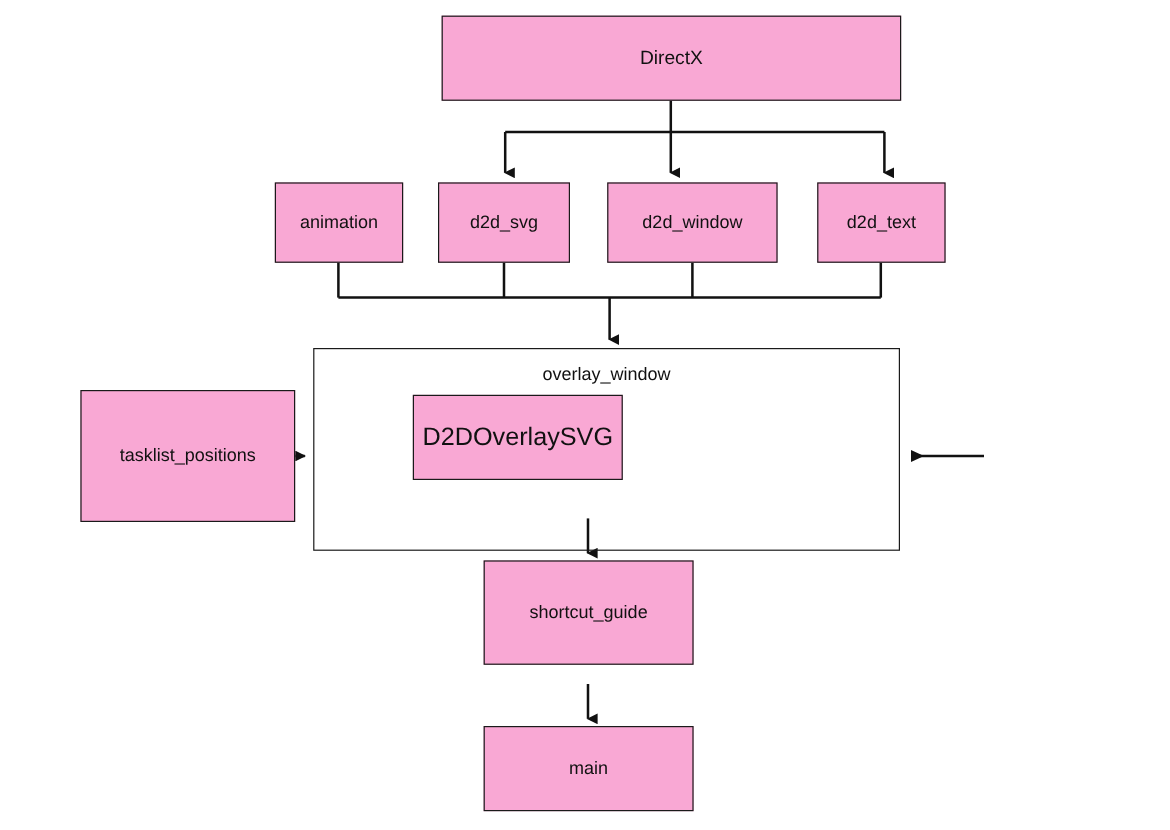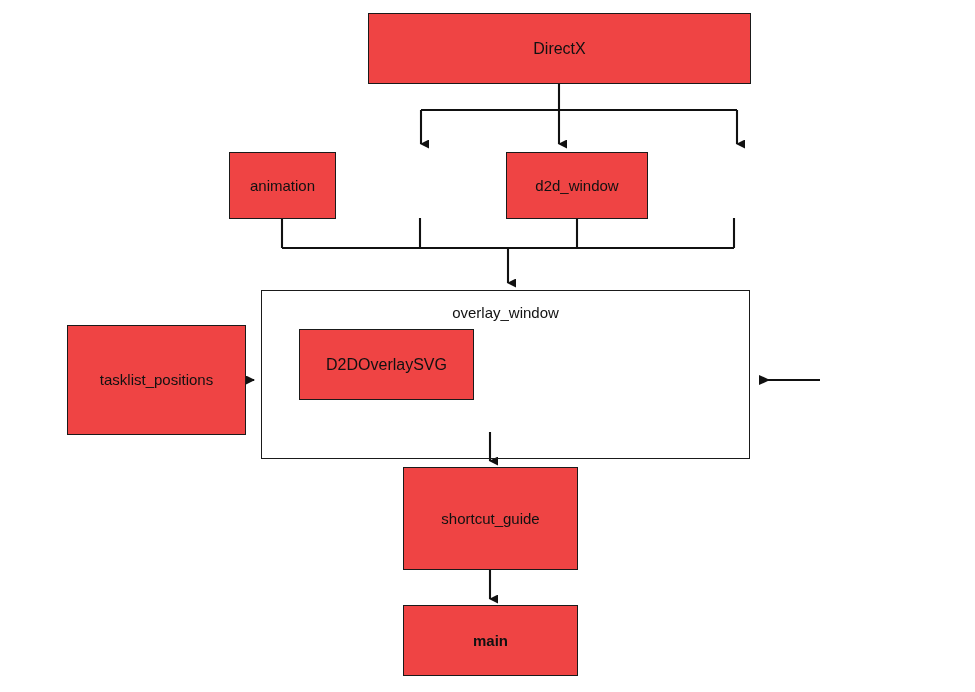--- a/index.html
+++ b/index.html
@@ -20,21 +20,21 @@
     left: 0;
     top: 0;
     width: 975px;
     height: 692px;
     pointer-events: none;
   }
   .node {
     position: absolute;
     box-sizing: border-box;
     border: 1.6px solid #1a1a1a;
-    background: #ef4444;
+    background: #f9a8d4;
     display: flex;
     align-items: center;
     justify-content: center;
     color: #111111;
     font-size: 15px;
     line-height: 1.2;
     text-align: center;
     white-space: nowrap;
   }
   .node.container {
@@ -45,21 +45,22 @@
     position: absolute;
     left: 0;
     right: 0;
     top: 13px;
     text-align: center;
     font-size: 15px;
     color: #111111;
     white-space: nowrap;
   }
   .node.inner {
-    font-size: 16px;
+    font-size: 21px;
+    margin-left: 45px;
   }
   .node.big-label {
     font-size: 16px;
   }
 </style>
 </head>
 <body>
 
 <div id="diagram-root">
 
@@ -115,41 +116,47 @@
   </svg>
 
   <div class="node big-label" style="left:368px; top:13px; width:383px; height:71px;">
     <span>DirectX</span>
   </div>
 
   <div class="node" style="left:229px; top:152px; width:107px; height:67px;">
     <span>animation</span>
   </div>
 
+  <div class="node" style="left:365px; top:152px; width:110px; height:67px;">
+    <span>d2d_svg</span>
+  </div>
 
   <div class="node" style="left:506px; top:152px; width:142px; height:67px;text-align:right;">
     <span>d2d_window</span>
   </div>
 
+  <div class="node" style="left:681px; top:152px; width:107px; height:67px;">
+    <span>d2d_text</span>
+  </div>
 
   <div class="node container" style="left:261px; top:290px; width:489px; height:169px;">
     <div class="container-title">overlay_window</div>
 
     <div class="node inner" style="left:37px; top:38px; width:175px; height:71px;">
       <span>D2DOverlaySVG</span>
     </div>
 
   </div>
 
   <div class="node" style="left:19px; top:325px; width:179px; height:110px;margin-left:48px;">
     <span>tasklist_positions</span>
   </div>
 
 
-  <div class="node" style="left:403px; top:467px; width:175px; height:103px;">
+  <div class="node" style="left:403px; top:467px; width:175px; height:87px;">
     <span>shortcut_guide</span>
   </div>
 
-  <div class="node" style="left:403px; top:605px; width:175px; height:71px;font-weight:bold;">
+  <div class="node" style="left:403px; top:605px; width:175px; height:71px;">
     <span>main</span>
   </div>
 
 </div>
 
 </body></html>

